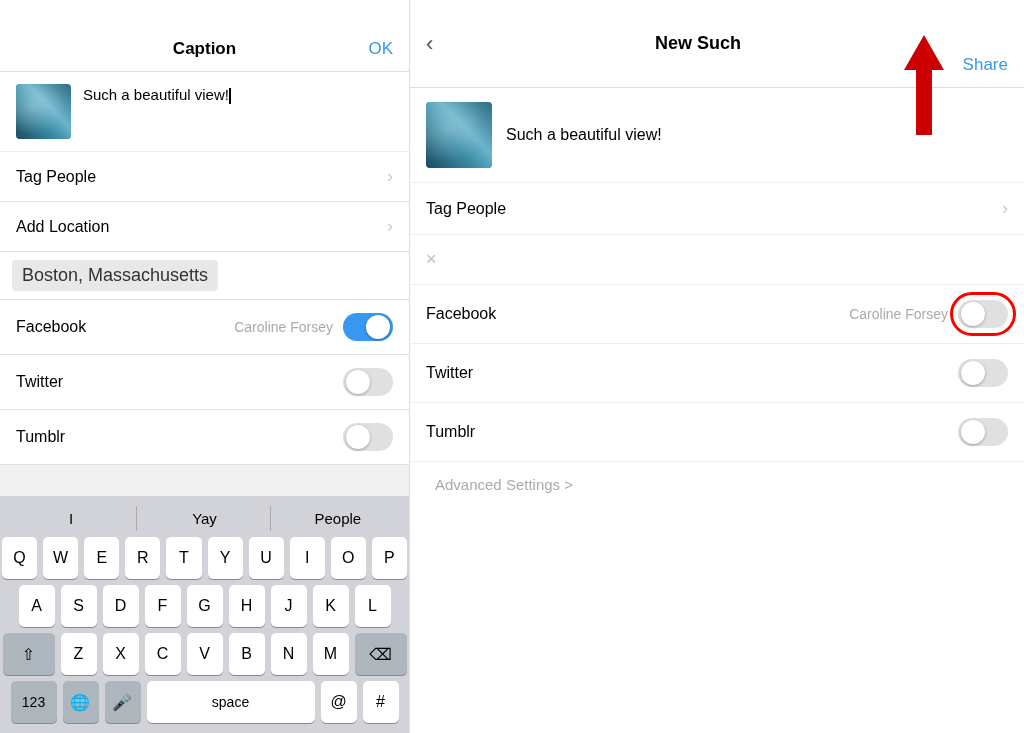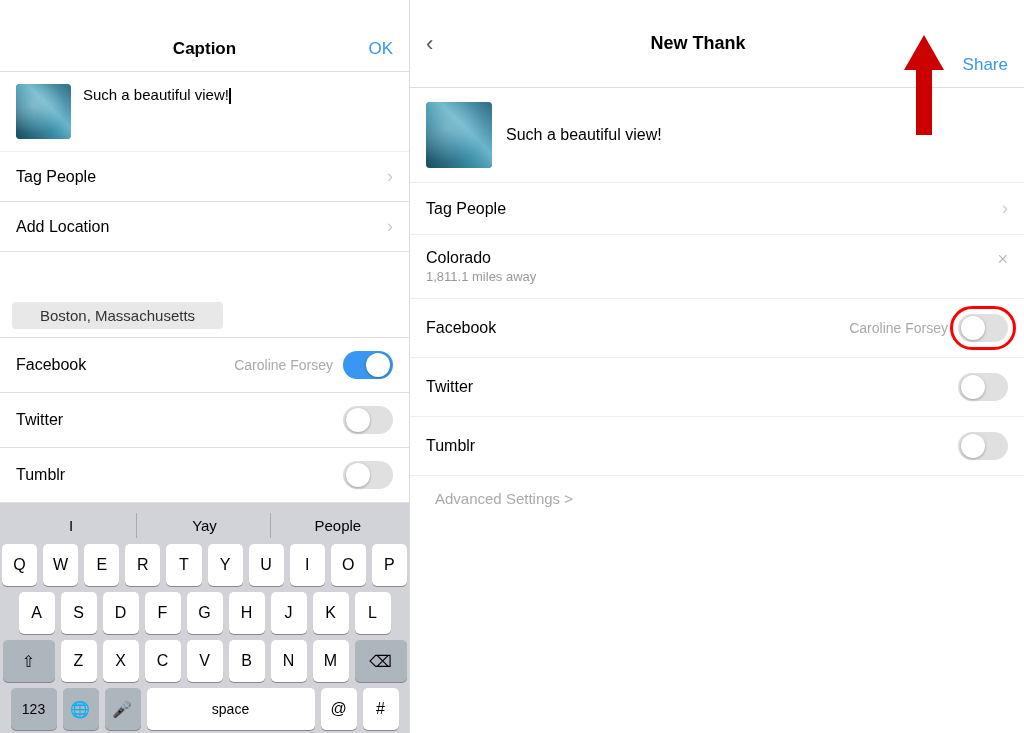--- a/index.html
+++ b/index.html
@@ -110,25 +110,24 @@
       display: flex;
       gap: 6px;
       background: #fff;
       padding: 8px 12px;
       border-bottom: 1px solid #e0e0e0;
       overflow: hidden;
     }
     .location-tag {
       background: #e8e8e8;
       border-radius: 4px;
-      padding: 5px 28px;
-      font-size: 15px;
+      padding: 5px 10px;
+      font-size: 18px;
       color: #333;
       white-space: nowrap;
-      margin-top: 42px;
     }
     .social-row {
       display: flex;
       align-items: center;
       justify-content: space-between;
       background: #fff;
       padding: 13px 16px;
       border-bottom: 1px solid #e0e0e0;
     }
     .social-label {
@@ -508,39 +507,35 @@
       <div class="key">#</div>
     </div>
   </div>
 
 </div>
 
 <div class="right-panel">
 
   <div class="new-post-header">
     <span class="back-icon">‹</span>
-    <span class="new-post-title">New Thank</span>
+    <span class="new-post-title">New Such</span>
     <span class="share-btn">Share</span>
   </div>
 
   <div class="post-preview">
     <div class="post-thumbnail"></div>
     <div class="post-caption">Such a beautiful view!</div>
   </div>
 
   <div class="right-menu-item">
     <span class="right-menu-label">Tag People</span>
     <span class="right-chevron">›</span>
   </div>
 
   <div class="location-row">
-    <div class="location-info">
-      <div class="location-name">Colorado</div>
-      <div class="location-distance">1,811.1 miles away</div>
-    </div>
     <span class="right-x">×</span>
   </div>
 
   <div class="right-social-row">
     <span class="right-social-label">Facebook</span>
     <div class="right-social-right">
       <span class="right-social-account">Caroline Forsey</span>
       <div class="toggle-wrapper">
         <div class="toggle off">
           <div class="toggle-knob"></div>

